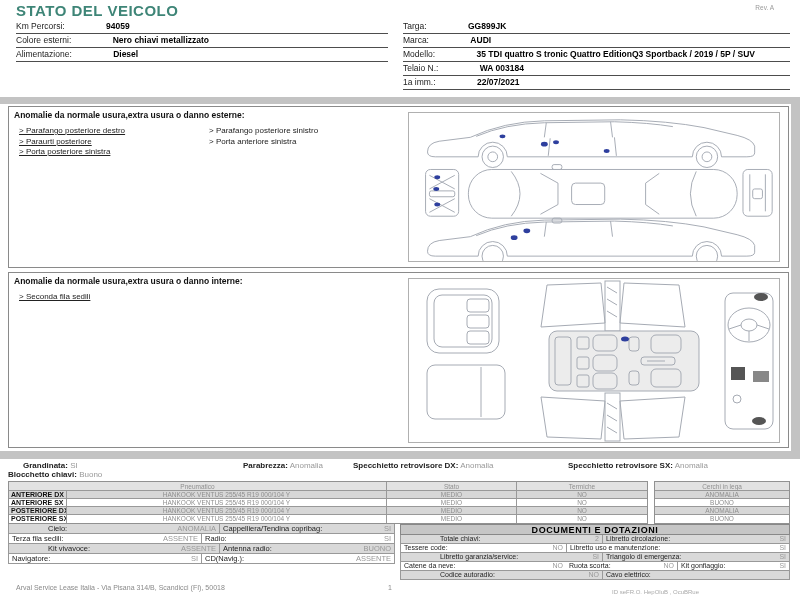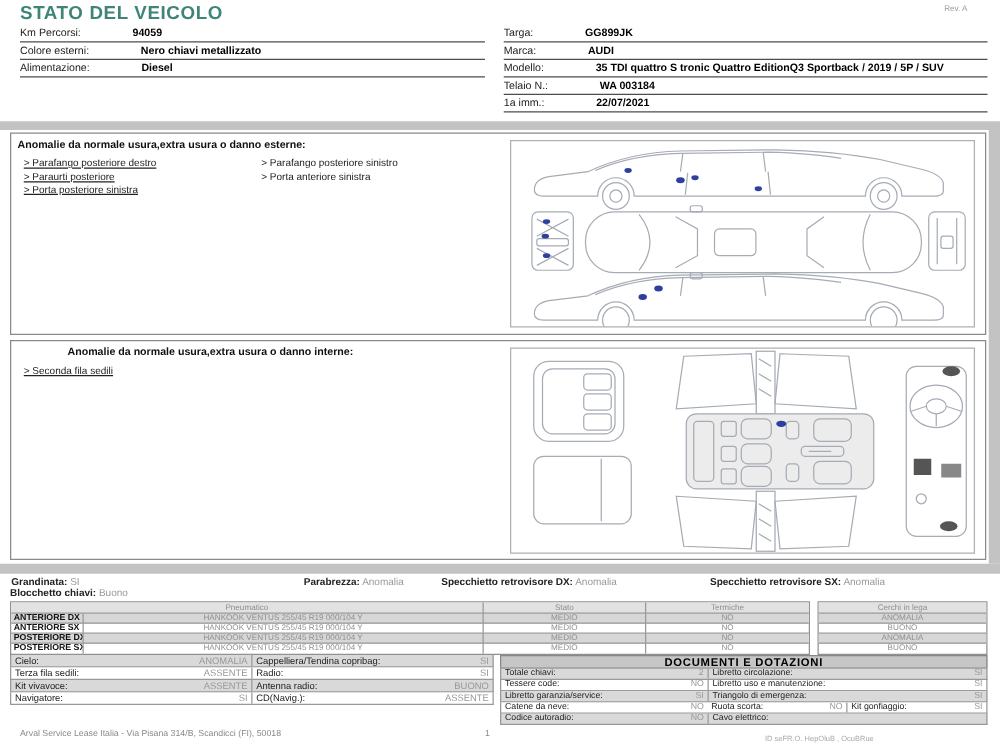--- a/index.html
+++ b/index.html
@@ -21,34 +21,34 @@
 
   
   .graybar { left:0; width:800px; background:#c3c3c3; }
   #bar1 { top:97px;  height:7px; }
   #bar2 { top:451px; height:8px; }
   #rightstrip { left:791px; top:104px; width:9px; height:347px; background:#c3c3c3; }
 
   
   .section { left:8px; width:781px; border:1px solid #8a8a8a; background:#fff; }
   #sec-ext { top:106px; height:162px; }
-  #sec-int { top:272px; height:176px;padding-left:40px; }
+  #sec-int { top:272px; height:176px; }
   .sec-header { font-weight:bold; font-size:8.5px; padding:3px 0 2px 5px; color:#111; }
   .item-col { position:absolute; top:19px; font-size:8px; line-height:10.5px; color:#222; }
   .col1 { left:10px;text-decoration:underline; } .col2 { left:200px; }
   .diagram-box { position:absolute; left:399px; border:1px solid #b0b0b0; background:#fff; }
   #diag-ext { top:5px; width:372px; height:150px; }
   #diag-int { top:5px; width:372px; height:165px; }
   svg { display:block; }
 
   
   #summary { left:8px; top:461px; width:784px; height:19px; font-size:8px; line-height:9px; }
   #summary .lbl { color:#222; font-weight:bold; }
   #summary .val { color:#999; }
-  .sum0 { left:1px; }   .sum1 { left:222px;margin-left:13px; } .sum2 { left:345px; } .sum3 { left:560px; }
+  .sum0 { left:15px; }   .sum1 { left:222px;margin-left:13px; } .sum2 { left:345px; } .sum3 { left:560px; }
   .sumkeys { left:0; top:9px; }
 
   
   #tires { left:8px; top:481px; width:782px; font-size:6.5px; }
   #tire-main { position:absolute; left:0; top:0; width:640px; border:1px solid #919191; }
   #tire-rims { position:absolute; left:646px; top:0; width:136px; border:1px solid #919191; }
   .trow { display:flex; height:8px; line-height:8px; }
   .thead { height:9px; line-height:9px; background:#e2e2e2; color:#9a9a9a; }
   .tcell { border-right:1px solid #999; border-bottom:1px solid #999; text-align:center; color:#8f8f8f; overflow:hidden; white-space:nowrap; }
   .trow .tcell:last-child { border-right:none; }
@@ -60,21 +60,21 @@
   .c-rim  { width:100%; border-right:none; }
   .gray-row { background:#d7d7d7; }
 
   
   .btable { position:absolute; top:524px; font-size:7.5px; }
   #tbl-interno   { left:8px;  width:387px; }
   #tbl-documenti { left:400px; width:390px; }
   .bheader { height:11px; line-height:11px; background:#c6c6c6; border:1px solid #888; font-weight:bold; text-align:center; font-size:9px; letter-spacing:.6px; color:#000; }
   .brow { display:flex; border:1px solid #999; border-top:none; height:10px; line-height:9px; background:#fff; }
   #tbl-documenti .brow { height:9px; line-height:8px; font-size:7px; }
-  .brow.gray-row { background:#d9d9d9; }
+  .brow.gray-row { background:#d9d9d9;padding-left:36px; }
   .bcell { flex:1; display:flex; justify-content:space-between; padding:0 3px; overflow:hidden; white-space:nowrap; }
   .bcell + .bcell { border-left:1px solid #999; }
   #tbl-documenti .bcell.fixed { flex:0 0 165px; }
   .bval { color:#999; padding-left:4px; }
   .subsplit { display:flex; flex:1; padding:0; }
   .subsplit .bcell { padding:0 3px; }
 
   
   #footer-text { left:16px; top:584px; font-size:7px; color:#8a8a8a; }
   #page-num { left:388px; top:584px; font-size:7px; color:#8a8a8a; }

